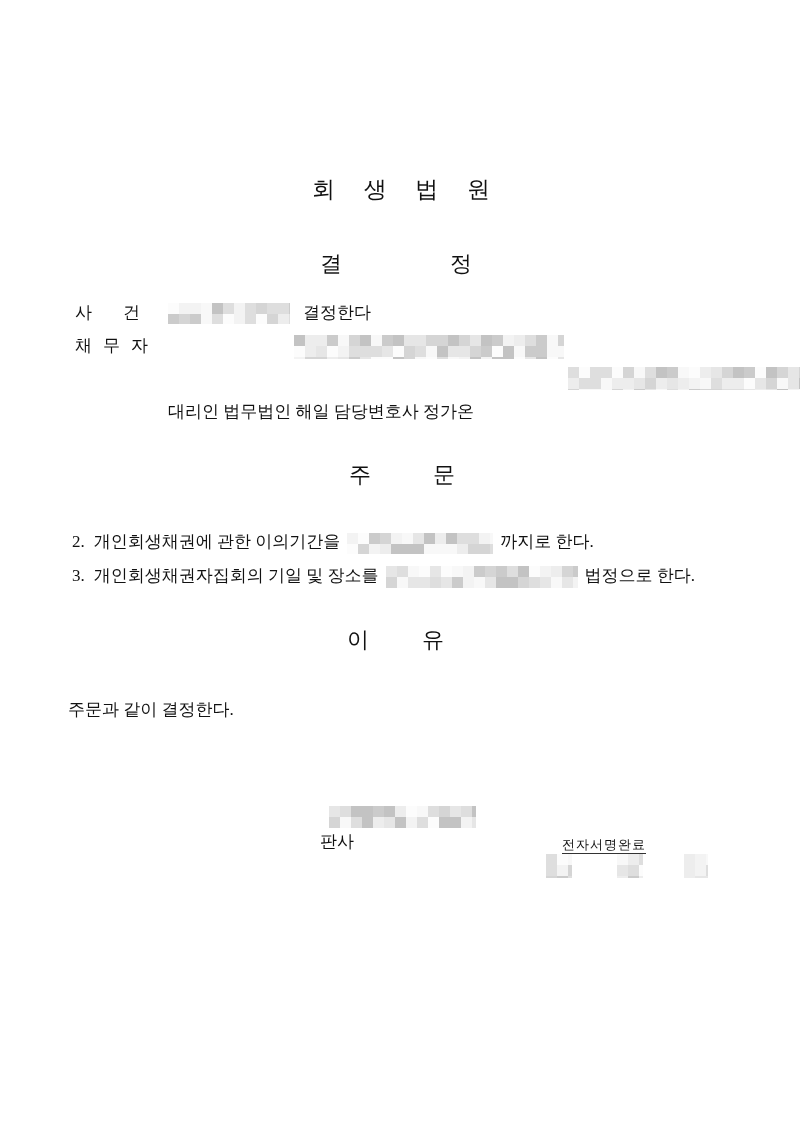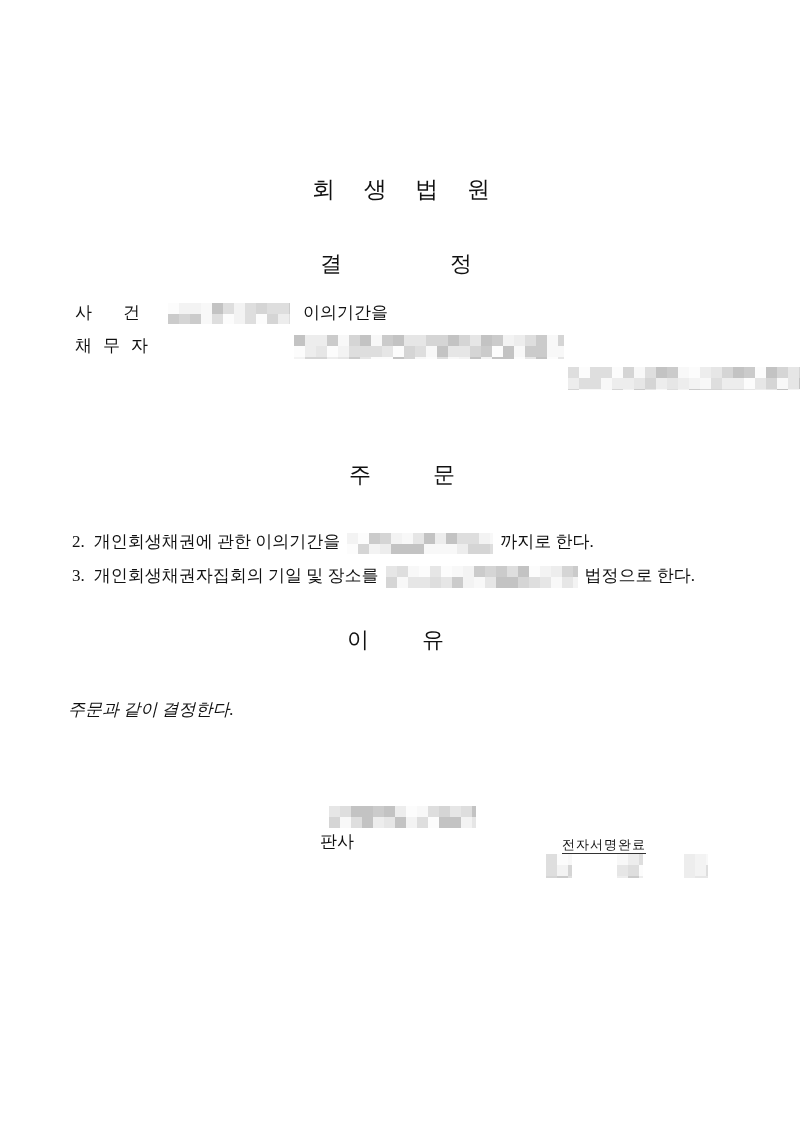--- a/index.html
+++ b/index.html
@@ -54,51 +54,52 @@
 
   
   <div class="abs z title stretch" style="left:312px;top:178px;width:178px;">회 생 법 원</div>
 
   
   <div class="abs z h2 stretch" style="left:320px;top:252px;width:152px;">결 정</div>
 
   
   <div class="abs z small-label stretch" style="left:75px;top:302px;width:65px;">사 건</div>
   <span class="redact abs z" style="left:168px;top:301px;width:122px;height:21px;"><i style="left:0px;top:0px;width:11px;height:11px;background:#fcfcfc"></i><i style="left:11px;top:0px;width:11px;height:11px;background:#f3f3f3"></i><i style="left:22px;top:0px;width:11px;height:11px;background:#f3f3f3"></i><i style="left:33px;top:0px;width:11px;height:11px;background:#f8f8f8"></i><i style="left:44px;top:0px;width:11px;height:11px;background:#c3c3c3"></i><i style="left:55px;top:0px;width:11px;height:11px;background:#dedede"></i><i style="left:66px;top:0px;width:11px;height:11px;background:#f3f3f3"></i><i style="left:77px;top:0px;width:11px;height:11px;background:#dedede"></i><i style="left:88px;top:0px;width:11px;height:11px;background:#d5d5d5"></i><i style="left:99px;top:0px;width:11px;height:11px;background:#dedede"></i><i style="left:110px;top:0px;width:11px;height:11px;background:#dedede"></i><i style="left:121px;top:0px;width:11px;height:11px;background:#cbcbcb"></i><i style="left:0px;top:11px;width:11px;height:11px;background:#cbcbcb"></i><i style="left:11px;top:11px;width:11px;height:11px;background:#d5d5d5"></i><i style="left:22px;top:11px;width:11px;height:11px;background:#cbcbcb"></i><i style="left:33px;top:11px;width:11px;height:11px;background:#f8f8f8"></i><i style="left:44px;top:11px;width:11px;height:11px;background:#dedede"></i><i style="left:55px;top:11px;width:11px;height:11px;background:#fcfcfc"></i><i style="left:66px;top:11px;width:11px;height:11px;background:#f3f3f3"></i><i style="left:77px;top:11px;width:11px;height:11px;background:#dedede"></i><i style="left:88px;top:11px;width:11px;height:11px;background:#fcfcfc"></i><i style="left:99px;top:11px;width:11px;height:11px;background:#d5d5d5"></i><i style="left:110px;top:11px;width:11px;height:11px;background:#ededed"></i><i style="left:121px;top:11px;width:11px;height:11px;background:#dedede"></i></span>
-  <div class="abs z body-txt" style="left:303px;top:302px;">이의기간을</div>
+  <div class="abs z body-txt" style="left:303px;top:302px;">결정한다</div>
 
   
   <div class="abs z small-label stretch" style="left:75px;top:335px;width:73px;">채 무 자</div>
   <span class="redact abs z" style="left:168px;top:335px;width:270px;height:24px;"><i style="left:0px;top:0px;width:11px;height:11px;background:#c3c3c3"></i><i style="left:11px;top:0px;width:11px;height:11px;background:#ededed"></i><i style="left:22px;top:0px;width:11px;height:11px;background:#ededed"></i><i style="left:33px;top:0px;width:11px;height:11px;background:#cbcbcb"></i><i style="left:44px;top:0px;width:11px;height:11px;background:#f8f8f8"></i><i style="left:55px;top:0px;width:11px;height:11px;background:#d5d5d5"></i><i style="left:66px;top:0px;width:11px;height:11px;background:#c3c3c3"></i><i style="left:77px;top:0px;width:11px;height:11px;background:#f8f8f8"></i><i style="left:88px;top:0px;width:11px;height:11px;background:#cbcbcb"></i><i style="left:99px;top:0px;width:11px;height:11px;background:#c3c3c3"></i><i style="left:110px;top:0px;width:11px;height:11px;background:#e6e6e6"></i><i style="left:121px;top:0px;width:11px;height:11px;background:#e6e6e6"></i><i style="left:132px;top:0px;width:11px;height:11px;background:#d5d5d5"></i><i style="left:143px;top:0px;width:11px;height:11px;background:#d5d5d5"></i><i style="left:154px;top:0px;width:11px;height:11px;background:#c3c3c3"></i><i style="left:165px;top:0px;width:11px;height:11px;background:#d5d5d5"></i><i style="left:176px;top:0px;width:11px;height:11px;background:#e6e6e6"></i><i style="left:187px;top:0px;width:11px;height:11px;background:#c3c3c3"></i><i style="left:198px;top:0px;width:11px;height:11px;background:#cbcbcb"></i><i style="left:209px;top:0px;width:11px;height:11px;background:#f3f3f3"></i><i style="left:220px;top:0px;width:11px;height:11px;background:#ededed"></i><i style="left:231px;top:0px;width:11px;height:11px;background:#dedede"></i><i style="left:242px;top:0px;width:11px;height:11px;background:#cbcbcb"></i><i style="left:253px;top:0px;width:11px;height:11px;background:#f8f8f8"></i><i style="left:264px;top:0px;width:11px;height:11px;background:#d5d5d5"></i><i style="left:0px;top:11px;width:11px;height:11px;background:#fcfcfc"></i><i style="left:11px;top:11px;width:11px;height:11px;background:#ededed"></i><i style="left:22px;top:11px;width:11px;height:11px;background:#e6e6e6"></i><i style="left:33px;top:11px;width:11px;height:11px;background:#fcfcfc"></i><i style="left:44px;top:11px;width:11px;height:11px;background:#f3f3f3"></i><i style="left:55px;top:11px;width:11px;height:11px;background:#dedede"></i><i style="left:66px;top:11px;width:11px;height:11px;background:#dedede"></i><i style="left:77px;top:11px;width:11px;height:11px;background:#dedede"></i><i style="left:88px;top:11px;width:11px;height:11px;background:#e6e6e6"></i><i style="left:99px;top:11px;width:11px;height:11px;background:#fcfcfc"></i><i style="left:110px;top:11px;width:11px;height:11px;background:#d5d5d5"></i><i style="left:121px;top:11px;width:11px;height:11px;background:#dedede"></i><i style="left:132px;top:11px;width:11px;height:11px;background:#f8f8f8"></i><i style="left:143px;top:11px;width:11px;height:11px;background:#c3c3c3"></i><i style="left:154px;top:11px;width:11px;height:11px;background:#e6e6e6"></i><i style="left:165px;top:11px;width:11px;height:11px;background:#e6e6e6"></i><i style="left:176px;top:11px;width:11px;height:11px;background:#d5d5d5"></i><i style="left:187px;top:11px;width:11px;height:11px;background:#cbcbcb"></i><i style="left:198px;top:11px;width:11px;height:11px;background:#fcfcfc"></i><i style="left:209px;top:11px;width:11px;height:11px;background:#c3c3c3"></i><i style="left:220px;top:11px;width:11px;height:11px;background:#f8f8f8"></i><i style="left:231px;top:11px;width:11px;height:11px;background:#cbcbcb"></i><i style="left:242px;top:11px;width:11px;height:11px;background:#cbcbcb"></i><i style="left:253px;top:11px;width:11px;height:11px;background:#f8f8f8"></i><i style="left:264px;top:11px;width:11px;height:11px;background:#f8f8f8"></i><i style="left:0px;top:22px;width:11px;height:11px;background:#f3f3f3"></i><i style="left:11px;top:22px;width:11px;height:11px;background:#d5d5d5"></i><i style="left:22px;top:22px;width:11px;height:11px;background:#d5d5d5"></i><i style="left:33px;top:22px;width:11px;height:11px;background:#ededed"></i><i style="left:44px;top:22px;width:11px;height:11px;background:#e6e6e6"></i><i style="left:55px;top:22px;width:11px;height:11px;background:#cbcbcb"></i><i style="left:66px;top:22px;width:11px;height:11px;background:#e6e6e6"></i><i style="left:77px;top:22px;width:11px;height:11px;background:#fcfcfc"></i><i style="left:88px;top:22px;width:11px;height:11px;background:#fcfcfc"></i><i style="left:99px;top:22px;width:11px;height:11px;background:#c3c3c3"></i><i style="left:110px;top:22px;width:11px;height:11px;background:#d5d5d5"></i><i style="left:121px;top:22px;width:11px;height:11px;background:#f8f8f8"></i><i style="left:132px;top:22px;width:11px;height:11px;background:#fcfcfc"></i><i style="left:143px;top:22px;width:11px;height:11px;background:#dedede"></i><i style="left:154px;top:22px;width:11px;height:11px;background:#f8f8f8"></i><i style="left:165px;top:22px;width:11px;height:11px;background:#f3f3f3"></i><i style="left:176px;top:22px;width:11px;height:11px;background:#c3c3c3"></i><i style="left:187px;top:22px;width:11px;height:11px;background:#f3f3f3"></i><i style="left:198px;top:22px;width:11px;height:11px;background:#c3c3c3"></i><i style="left:209px;top:22px;width:11px;height:11px;background:#c3c3c3"></i><i style="left:220px;top:22px;width:11px;height:11px;background:#fcfcfc"></i><i style="left:231px;top:22px;width:11px;height:11px;background:#e6e6e6"></i><i style="left:242px;top:22px;width:11px;height:11px;background:#c3c3c3"></i><i style="left:253px;top:22px;width:11px;height:11px;background:#fcfcfc"></i><i style="left:264px;top:22px;width:11px;height:11px;background:#e6e6e6"></i></span>
 
   
   <span class="redact abs z" style="left:168px;top:366px;width:266px;height:23px;"><i style="left:0px;top:0px;width:11px;height:11px;background:#dedede"></i><i style="left:11px;top:0px;width:11px;height:11px;background:#fcfcfc"></i><i style="left:22px;top:0px;width:11px;height:11px;background:#dedede"></i><i style="left:33px;top:0px;width:11px;height:11px;background:#dedede"></i><i style="left:44px;top:0px;width:11px;height:11px;background:#fcfcfc"></i><i style="left:55px;top:0px;width:11px;height:11px;background:#d5d5d5"></i><i style="left:66px;top:0px;width:11px;height:11px;background:#f8f8f8"></i><i style="left:77px;top:0px;width:11px;height:11px;background:#dedede"></i><i style="left:88px;top:0px;width:11px;height:11px;background:#c3c3c3"></i><i style="left:99px;top:0px;width:11px;height:11px;background:#cbcbcb"></i><i style="left:110px;top:0px;width:11px;height:11px;background:#f8f8f8"></i><i style="left:121px;top:0px;width:11px;height:11px;background:#fcfcfc"></i><i style="left:132px;top:0px;width:11px;height:11px;background:#ededed"></i><i style="left:143px;top:0px;width:11px;height:11px;background:#e6e6e6"></i><i style="left:154px;top:0px;width:11px;height:11px;background:#d5d5d5"></i><i style="left:165px;top:0px;width:11px;height:11px;background:#c3c3c3"></i><i style="left:176px;top:0px;width:11px;height:11px;background:#cbcbcb"></i><i style="left:187px;top:0px;width:11px;height:11px;background:#fcfcfc"></i><i style="left:198px;top:0px;width:11px;height:11px;background:#c3c3c3"></i><i style="left:209px;top:0px;width:11px;height:11px;background:#d5d5d5"></i><i style="left:220px;top:0px;width:11px;height:11px;background:#e6e6e6"></i><i style="left:231px;top:0px;width:11px;height:11px;background:#d5d5d5"></i><i style="left:0px;top:11px;width:11px;height:11px;background:#ededed"></i><i style="left:11px;top:11px;width:11px;height:11px;background:#dedede"></i><i style="left:22px;top:11px;width:11px;height:11px;background:#dedede"></i><i style="left:33px;top:11px;width:11px;height:11px;background:#f8f8f8"></i><i style="left:44px;top:11px;width:11px;height:11px;background:#ededed"></i><i style="left:55px;top:11px;width:11px;height:11px;background:#ededed"></i><i style="left:66px;top:11px;width:11px;height:11px;background:#e6e6e6"></i><i style="left:77px;top:11px;width:11px;height:11px;background:#d5d5d5"></i><i style="left:88px;top:11px;width:11px;height:11px;background:#ededed"></i><i style="left:99px;top:11px;width:11px;height:11px;background:#e6e6e6"></i><i style="left:110px;top:11px;width:11px;height:11px;background:#ededed"></i><i style="left:121px;top:11px;width:11px;height:11px;background:#f3f3f3"></i><i style="left:132px;top:11px;width:11px;height:11px;background:#f8f8f8"></i><i style="left:143px;top:11px;width:11px;height:11px;background:#dedede"></i><i style="left:154px;top:11px;width:11px;height:11px;background:#ededed"></i><i style="left:165px;top:11px;width:11px;height:11px;background:#ededed"></i><i style="left:176px;top:11px;width:11px;height:11px;background:#fcfcfc"></i><i style="left:187px;top:11px;width:11px;height:11px;background:#e6e6e6"></i><i style="left:198px;top:11px;width:11px;height:11px;background:#d5d5d5"></i><i style="left:209px;top:11px;width:11px;height:11px;background:#f8f8f8"></i><i style="left:220px;top:11px;width:11px;height:11px;background:#e6e6e6"></i><i style="left:231px;top:11px;width:11px;height:11px;background:#c3c3c3"></i><i style="left:0px;top:22px;width:11px;height:11px;background:#d5d5d5"></i><i style="left:11px;top:22px;width:11px;height:11px;background:#f8f8f8"></i><i style="left:22px;top:22px;width:11px;height:11px;background:#f8f8f8"></i><i style="left:33px;top:22px;width:11px;height:11px;background:#f8f8f8"></i><i style="left:44px;top:22px;width:11px;height:11px;background:#d5d5d5"></i><i style="left:55px;top:22px;width:11px;height:11px;background:#f3f3f3"></i><i style="left:66px;top:22px;width:11px;height:11px;background:#cbcbcb"></i><i style="left:77px;top:22px;width:11px;height:11px;background:#e6e6e6"></i><i style="left:88px;top:22px;width:11px;height:11px;background:#f8f8f8"></i><i style="left:99px;top:22px;width:11px;height:11px;background:#dedede"></i><i style="left:110px;top:22px;width:11px;height:11px;background:#f3f3f3"></i><i style="left:121px;top:22px;width:11px;height:11px;background:#cbcbcb"></i><i style="left:132px;top:22px;width:11px;height:11px;background:#d5d5d5"></i><i style="left:143px;top:22px;width:11px;height:11px;background:#d5d5d5"></i><i style="left:154px;top:22px;width:11px;height:11px;background:#dedede"></i><i style="left:165px;top:22px;width:11px;height:11px;background:#dedede"></i><i style="left:176px;top:22px;width:11px;height:11px;background:#e6e6e6"></i><i style="left:187px;top:22px;width:11px;height:11px;background:#ededed"></i><i style="left:198px;top:22px;width:11px;height:11px;background:#e6e6e6"></i><i style="left:209px;top:22px;width:11px;height:11px;background:#c3c3c3"></i><i style="left:220px;top:22px;width:11px;height:11px;background:#f3f3f3"></i><i style="left:231px;top:22px;width:11px;height:11px;background:#f8f8f8"></i></span>
 
   
+  <div class="abs z body-txt" style="left:168px;top:401px;">대리인 법무법인 해일 담당변호사 정가온</div>
 
   
   <div class="abs z h2 stretch" style="left:349px;top:463px;width:106px;">주 문</div>
 
   
 
   
   <div class="abs z body-txt" style="left:72px;top:531px;">
     <span class="num">2.</span><span>개인회생채권에 관한 이의기간을</span><span class="redact inline-redact" style="width:146px;height:21px;"><i style="left:0px;top:0px;width:11px;height:11px;background:#f3f3f3"></i><i style="left:11px;top:0px;width:11px;height:11px;background:#fcfcfc"></i><i style="left:22px;top:0px;width:11px;height:11px;background:#cbcbcb"></i><i style="left:33px;top:0px;width:11px;height:11px;background:#d5d5d5"></i><i style="left:44px;top:0px;width:11px;height:11px;background:#f3f3f3"></i><i style="left:55px;top:0px;width:11px;height:11px;background:#f8f8f8"></i><i style="left:66px;top:0px;width:11px;height:11px;background:#e6e6e6"></i><i style="left:77px;top:0px;width:11px;height:11px;background:#c3c3c3"></i><i style="left:88px;top:0px;width:11px;height:11px;background:#ededed"></i><i style="left:99px;top:0px;width:11px;height:11px;background:#c3c3c3"></i><i style="left:110px;top:0px;width:11px;height:11px;background:#dedede"></i><i style="left:121px;top:0px;width:11px;height:11px;background:#dedede"></i><i style="left:132px;top:0px;width:11px;height:11px;background:#f3f3f3"></i><i style="left:143px;top:0px;width:11px;height:11px;background:#f8f8f8"></i><i style="left:0px;top:11px;width:11px;height:11px;background:#fcfcfc"></i><i style="left:11px;top:11px;width:11px;height:11px;background:#d5d5d5"></i><i style="left:22px;top:11px;width:11px;height:11px;background:#f3f3f3"></i><i style="left:33px;top:11px;width:11px;height:11px;background:#ededed"></i><i style="left:44px;top:11px;width:11px;height:11px;background:#c3c3c3"></i><i style="left:55px;top:11px;width:11px;height:11px;background:#c3c3c3"></i><i style="left:66px;top:11px;width:11px;height:11px;background:#c3c3c3"></i><i style="left:77px;top:11px;width:11px;height:11px;background:#f8f8f8"></i><i style="left:88px;top:11px;width:11px;height:11px;background:#f8f8f8"></i><i style="left:99px;top:11px;width:11px;height:11px;background:#f8f8f8"></i><i style="left:110px;top:11px;width:11px;height:11px;background:#ededed"></i><i style="left:121px;top:11px;width:11px;height:11px;background:#d5d5d5"></i><i style="left:132px;top:11px;width:11px;height:11px;background:#d5d5d5"></i><i style="left:143px;top:11px;width:11px;height:11px;background:#dedede"></i></span><span>까지로 한다.</span>
   </div>
 
   
   <div class="abs z body-txt" style="left:72px;top:565px;">
     <span class="num">3.</span><span>개인회생채권자집회의 기일 및 장소를</span><span class="redact inline-redact" style="width:192px;height:22px;"><i style="left:0px;top:0px;width:11px;height:11px;background:#e6e6e6"></i><i style="left:11px;top:0px;width:11px;height:11px;background:#dedede"></i><i style="left:22px;top:0px;width:11px;height:11px;background:#f8f8f8"></i><i style="left:33px;top:0px;width:11px;height:11px;background:#fcfcfc"></i><i style="left:44px;top:0px;width:11px;height:11px;background:#e6e6e6"></i><i style="left:55px;top:0px;width:11px;height:11px;background:#fcfcfc"></i><i style="left:66px;top:0px;width:11px;height:11px;background:#f8f8f8"></i><i style="left:77px;top:0px;width:11px;height:11px;background:#f3f3f3"></i><i style="left:88px;top:0px;width:11px;height:11px;background:#cbcbcb"></i><i style="left:99px;top:0px;width:11px;height:11px;background:#d5d5d5"></i><i style="left:110px;top:0px;width:11px;height:11px;background:#cbcbcb"></i><i style="left:121px;top:0px;width:11px;height:11px;background:#dedede"></i><i style="left:132px;top:0px;width:11px;height:11px;background:#c3c3c3"></i><i style="left:143px;top:0px;width:11px;height:11px;background:#fcfcfc"></i><i style="left:154px;top:0px;width:11px;height:11px;background:#f3f3f3"></i><i style="left:165px;top:0px;width:11px;height:11px;background:#ededed"></i><i style="left:176px;top:0px;width:11px;height:11px;background:#d5d5d5"></i><i style="left:187px;top:0px;width:11px;height:11px;background:#cbcbcb"></i><i style="left:0px;top:11px;width:11px;height:11px;background:#d5d5d5"></i><i style="left:11px;top:11px;width:11px;height:11px;background:#f8f8f8"></i><i style="left:22px;top:11px;width:11px;height:11px;background:#e6e6e6"></i><i style="left:33px;top:11px;width:11px;height:11px;background:#e6e6e6"></i><i style="left:44px;top:11px;width:11px;height:11px;background:#dedede"></i><i style="left:55px;top:11px;width:11px;height:11px;background:#e6e6e6"></i><i style="left:66px;top:11px;width:11px;height:11px;background:#cbcbcb"></i><i style="left:77px;top:11px;width:11px;height:11px;background:#f3f3f3"></i><i style="left:88px;top:11px;width:11px;height:11px;background:#f8f8f8"></i><i style="left:99px;top:11px;width:11px;height:11px;background:#e6e6e6"></i><i style="left:110px;top:11px;width:11px;height:11px;background:#c3c3c3"></i><i style="left:121px;top:11px;width:11px;height:11px;background:#c3c3c3"></i><i style="left:132px;top:11px;width:11px;height:11px;background:#d5d5d5"></i><i style="left:143px;top:11px;width:11px;height:11px;background:#dedede"></i><i style="left:154px;top:11px;width:11px;height:11px;background:#e6e6e6"></i><i style="left:165px;top:11px;width:11px;height:11px;background:#f8f8f8"></i><i style="left:176px;top:11px;width:11px;height:11px;background:#e6e6e6"></i><i style="left:187px;top:11px;width:11px;height:11px;background:#f3f3f3"></i></span><span>법정으로 한다.</span>
   </div>
 
   
   <div class="abs z h2 stretch" style="left:347px;top:628px;width:97px;">이 유</div>
 
   
-  <div class="abs z body-txt" style="left:68px;top:699px;font-style:italic;">주문과 같이 결정한다.</div>
+  <div class="abs z body-txt" style="left:68px;top:699px;">주문과 같이 결정한다.</div>
 
   
   <span class="redact abs z" style="left:329px;top:781px;width:147px;height:22px;"><i style="left:0px;top:0px;width:11px;height:11px;background:#e6e6e6"></i><i style="left:11px;top:0px;width:11px;height:11px;background:#dedede"></i><i style="left:22px;top:0px;width:11px;height:11px;background:#c3c3c3"></i><i style="left:33px;top:0px;width:11px;height:11px;background:#c3c3c3"></i><i style="left:44px;top:0px;width:11px;height:11px;background:#cbcbcb"></i><i style="left:55px;top:0px;width:11px;height:11px;background:#c3c3c3"></i><i style="left:66px;top:0px;width:11px;height:11px;background:#ededed"></i><i style="left:77px;top:0px;width:11px;height:11px;background:#fcfcfc"></i><i style="left:88px;top:0px;width:11px;height:11px;background:#f8f8f8"></i><i style="left:99px;top:0px;width:11px;height:11px;background:#dedede"></i><i style="left:110px;top:0px;width:11px;height:11px;background:#d5d5d5"></i><i style="left:121px;top:0px;width:11px;height:11px;background:#e6e6e6"></i><i style="left:132px;top:0px;width:11px;height:11px;background:#dedede"></i><i style="left:143px;top:0px;width:11px;height:11px;background:#c3c3c3"></i><i style="left:0px;top:11px;width:11px;height:11px;background:#d5d5d5"></i><i style="left:11px;top:11px;width:11px;height:11px;background:#f8f8f8"></i><i style="left:22px;top:11px;width:11px;height:11px;background:#dedede"></i><i style="left:33px;top:11px;width:11px;height:11px;background:#c3c3c3"></i><i style="left:44px;top:11px;width:11px;height:11px;background:#ededed"></i><i style="left:55px;top:11px;width:11px;height:11px;background:#e6e6e6"></i><i style="left:66px;top:11px;width:11px;height:11px;background:#c3c3c3"></i><i style="left:77px;top:11px;width:11px;height:11px;background:#f3f3f3"></i><i style="left:88px;top:11px;width:11px;height:11px;background:#dedede"></i><i style="left:99px;top:11px;width:11px;height:11px;background:#fcfcfc"></i><i style="left:110px;top:11px;width:11px;height:11px;background:#c3c3c3"></i><i style="left:121px;top:11px;width:11px;height:11px;background:#c3c3c3"></i><i style="left:132px;top:11px;width:11px;height:11px;background:#f3f3f3"></i><i style="left:143px;top:11px;width:11px;height:11px;background:#e6e6e6"></i></span>
 
   
   <div class="abs z body-txt" style="left:320px;top:831px;">판사</div>
   <span class="redact abs z" style="left:395px;top:830px;width:26px;height:24px;"><i style="left:0px;top:0px;width:11px;height:11px;background:#dedede"></i><i style="left:11px;top:0px;width:11px;height:11px;background:#fcfcfc"></i><i style="left:22px;top:0px;width:11px;height:11px;background:#f8f8f8"></i><i style="left:0px;top:11px;width:11px;height:11px;background:#dedede"></i><i style="left:11px;top:11px;width:11px;height:11px;background:#f3f3f3"></i><i style="left:22px;top:11px;width:11px;height:11px;background:#d5d5d5"></i><i style="left:0px;top:22px;width:11px;height:11px;background:#d5d5d5"></i><i style="left:11px;top:22px;width:11px;height:11px;background:#cbcbcb"></i><i style="left:22px;top:22px;width:11px;height:11px;background:#dedede"></i></span>
   <span class="redact abs z" style="left:436px;top:830px;width:26px;height:24px;"><i style="left:0px;top:0px;width:11px;height:11px;background:#f8f8f8"></i><i style="left:11px;top:0px;width:11px;height:11px;background:#ededed"></i><i style="left:22px;top:0px;width:11px;height:11px;background:#dedede"></i><i style="left:0px;top:11px;width:11px;height:11px;background:#e6e6e6"></i><i style="left:11px;top:11px;width:11px;height:11px;background:#dedede"></i><i style="left:22px;top:11px;width:11px;height:11px;background:#fcfcfc"></i><i style="left:0px;top:22px;width:11px;height:11px;background:#ededed"></i><i style="left:11px;top:22px;width:11px;height:11px;background:#cbcbcb"></i><i style="left:22px;top:22px;width:11px;height:11px;background:#ededed"></i></span>
   <span class="redact abs z" style="left:473px;top:830px;width:24px;height:24px;"><i style="left:0px;top:0px;width:11px;height:11px;background:#ededed"></i><i style="left:11px;top:0px;width:11px;height:11px;background:#f3f3f3"></i><i style="left:22px;top:0px;width:11px;height:11px;background:#f8f8f8"></i><i style="left:0px;top:11px;width:11px;height:11px;background:#ededed"></i><i style="left:11px;top:11px;width:11px;height:11px;background:#f3f3f3"></i><i style="left:22px;top:11px;width:11px;height:11px;background:#dedede"></i><i style="left:0px;top:22px;width:11px;height:11px;background:#ededed"></i><i style="left:11px;top:22px;width:11px;height:11px;background:#e6e6e6"></i><i style="left:22px;top:22px;width:11px;height:11px;background:#e6e6e6"></i></span>
   <div class="abs z" style="left:562px;top:835px;">

